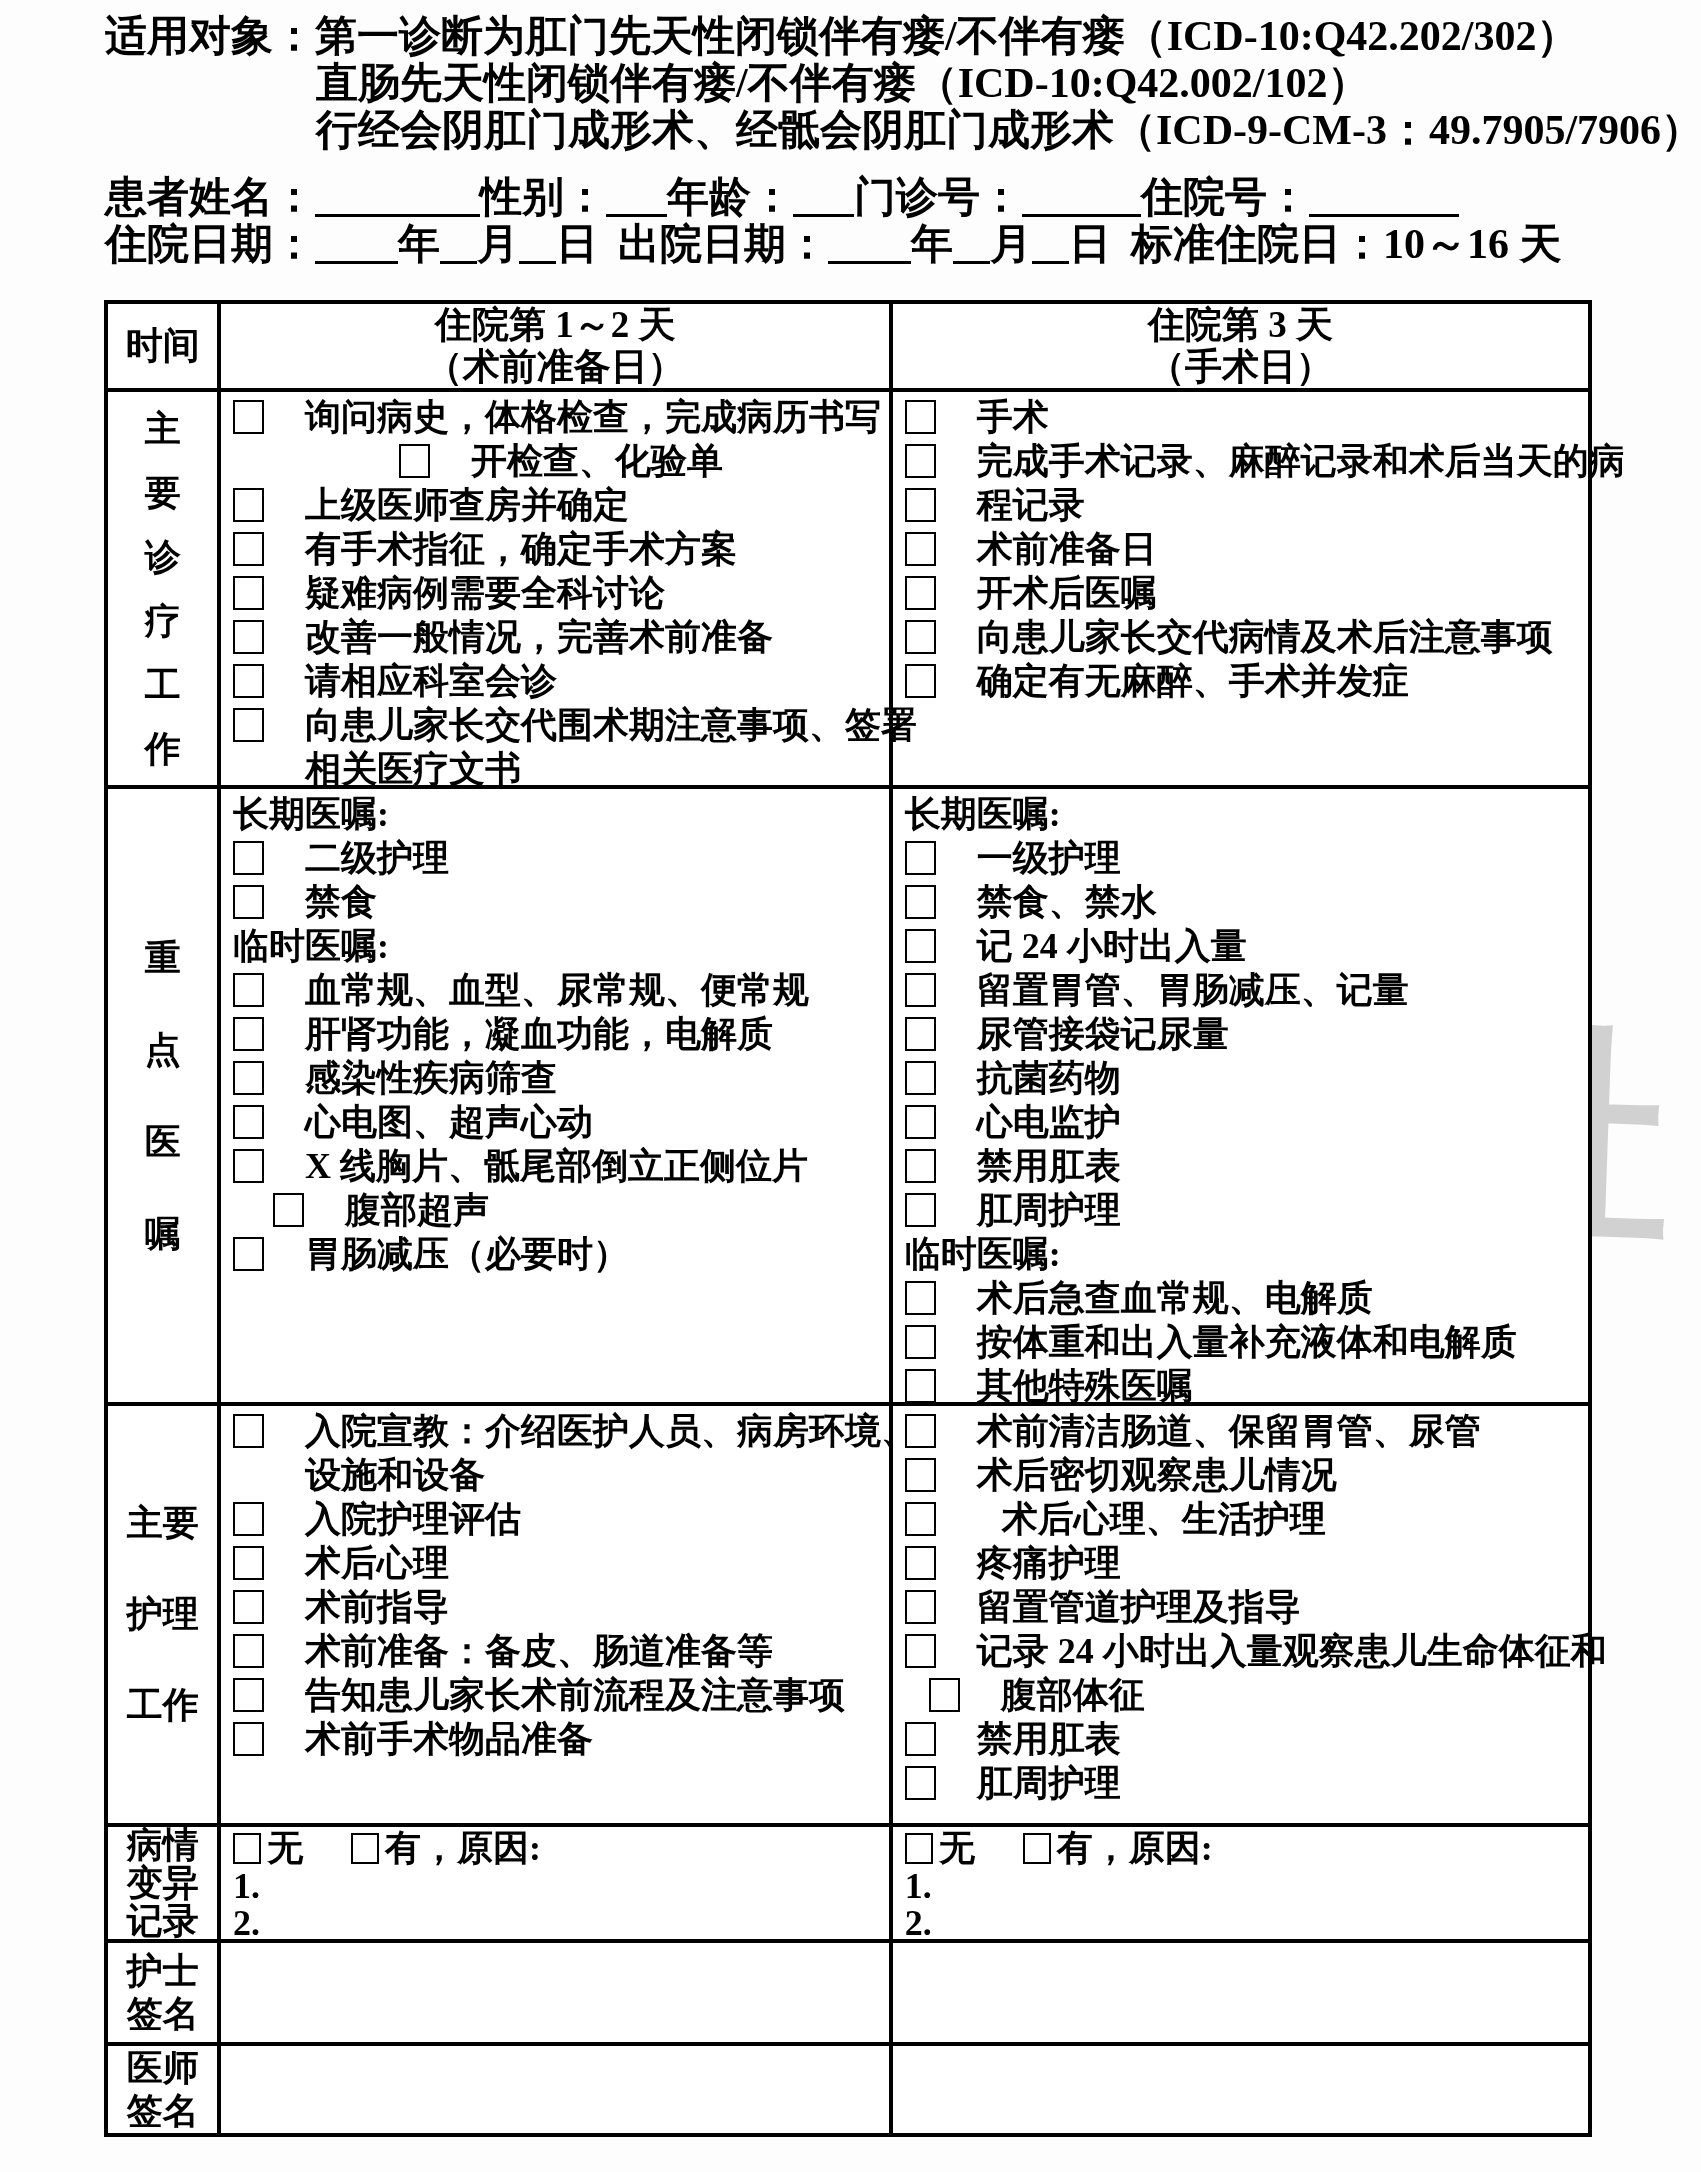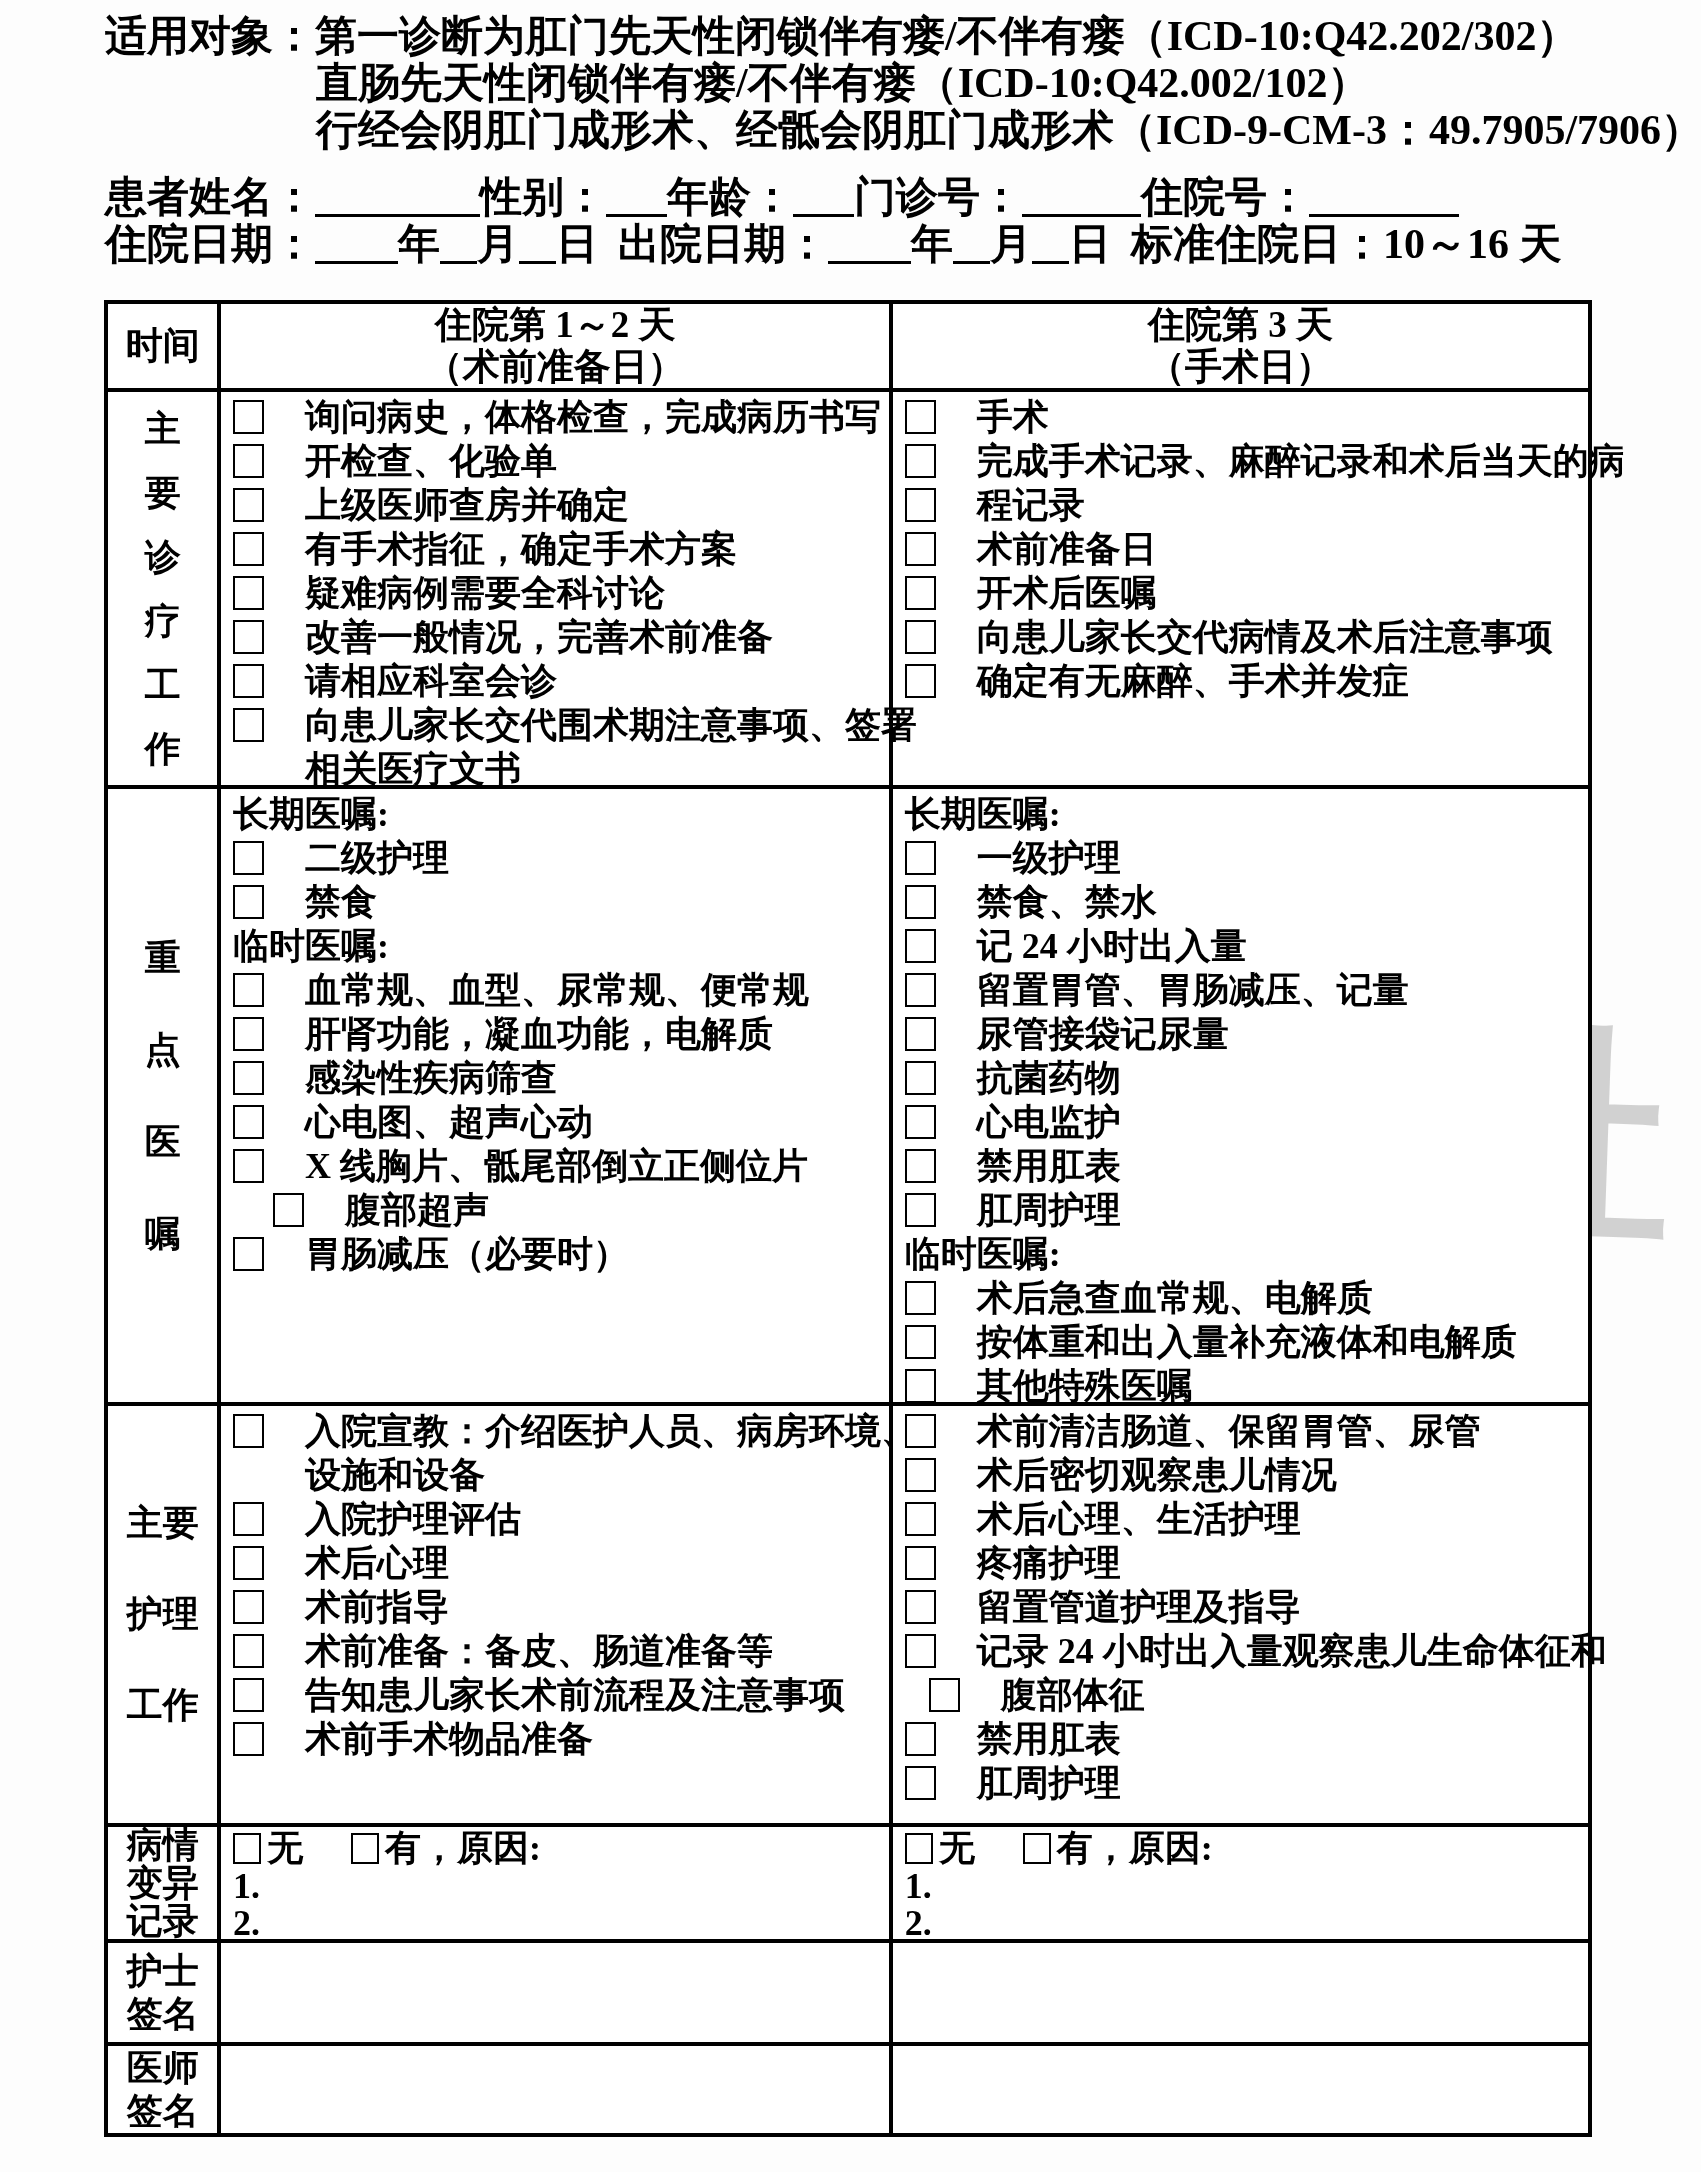--- a/index.html
+++ b/index.html
@@ -137,21 +137,21 @@
               <div style="line-height: 64px;">工</div>
               <div style="line-height: 64px;">作</div>
             </div>
           </td>
           <td>
             <div class="cellbox" style="height: 390px;">
               <div class="ln item" style="height: 44px;">
                 <span class="cb"></span>
                 <span class="txt">询问病史，体格检查，完成病历书写</span>
               </div>
-              <div class="ln item" style="height: 44px;">
+              <div class="ln item" style="height: 44px; justify-content: center;">
                 <span class="cb"></span>
                 <span class="txt">开检查、化验单</span>
               </div>
               <div class="ln item" style="height: 44px;">
                 <span class="cb"></span>
                 <span class="txt">上级医师查房并确定</span>
               </div>
               <div class="ln item" style="height: 44px;">
                 <span class="cb"></span>
                 <span class="txt">有手术指征，确定手术方案</span>
@@ -370,21 +370,21 @@
           <td>
             <div class="cellbox" style="height: 414px;">
               <div class="ln item" style="height: 44px;">
                 <span class="cb"></span>
                 <span class="txt">术前清洁肠道、保留胃管、尿管</span>
               </div>
               <div class="ln item" style="height: 44px;">
                 <span class="cb"></span>
                 <span class="txt">术后密切观察患儿情况</span>
               </div>
-              <div class="ln item" style="height: 44px;">
+              <div class="ln item" style="height: 44px; gap: 25px;">
                 <span class="cb"></span>
                 <span class="txt">术后心理、生活护理</span>
               </div>
               <div class="ln item" style="height: 44px;">
                 <span class="cb"></span>
                 <span class="txt">疼痛护理</span>
               </div>
               <div class="ln item" style="height: 44px;">
                 <span class="cb"></span>
                 <span class="txt">留置管道护理及指导</span>

